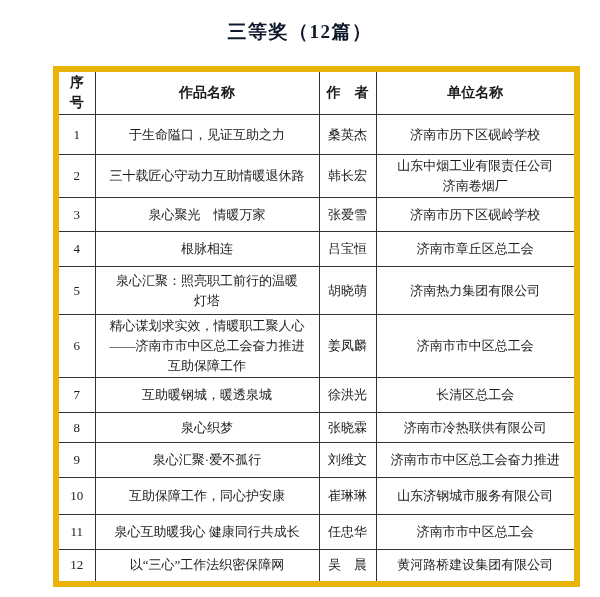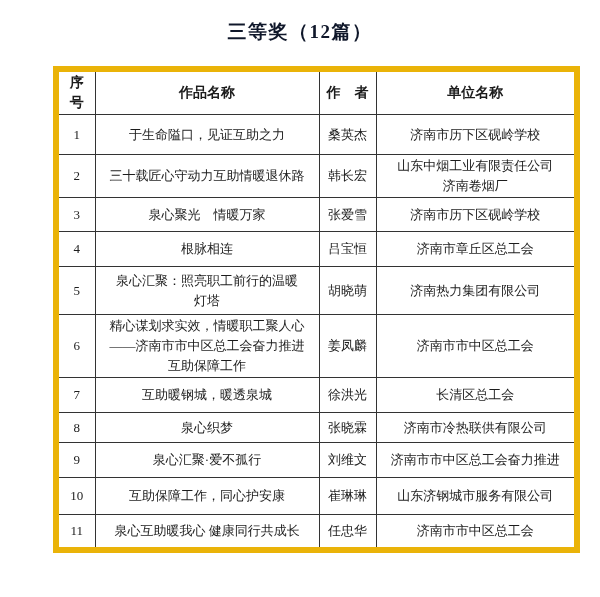--- a/index.html
+++ b/index.html
@@ -133,14 +133,20 @@
     <td>互助保障工作，同心护安康</td>
     <td>崔琳琳</td>
     <td>山东济钢城市服务有限公司</td>
   </tr>
   <tr style="height:35px">
     <td>11</td>
     <td>泉心互助暖我心 健康同行共成长</td>
     <td>任忠华</td>
     <td>济南市市中区总工会</td>
   </tr>
+  <tr style="height:34px">
+    <td>12</td>
+    <td>以“三心”工作法织密保障网</td>
+    <td>吴　晨</td>
+    <td>黄河路桥建设集团有限公司</td>
+  </tr>
 </tbody>
   </table>
 
 </body></html>

